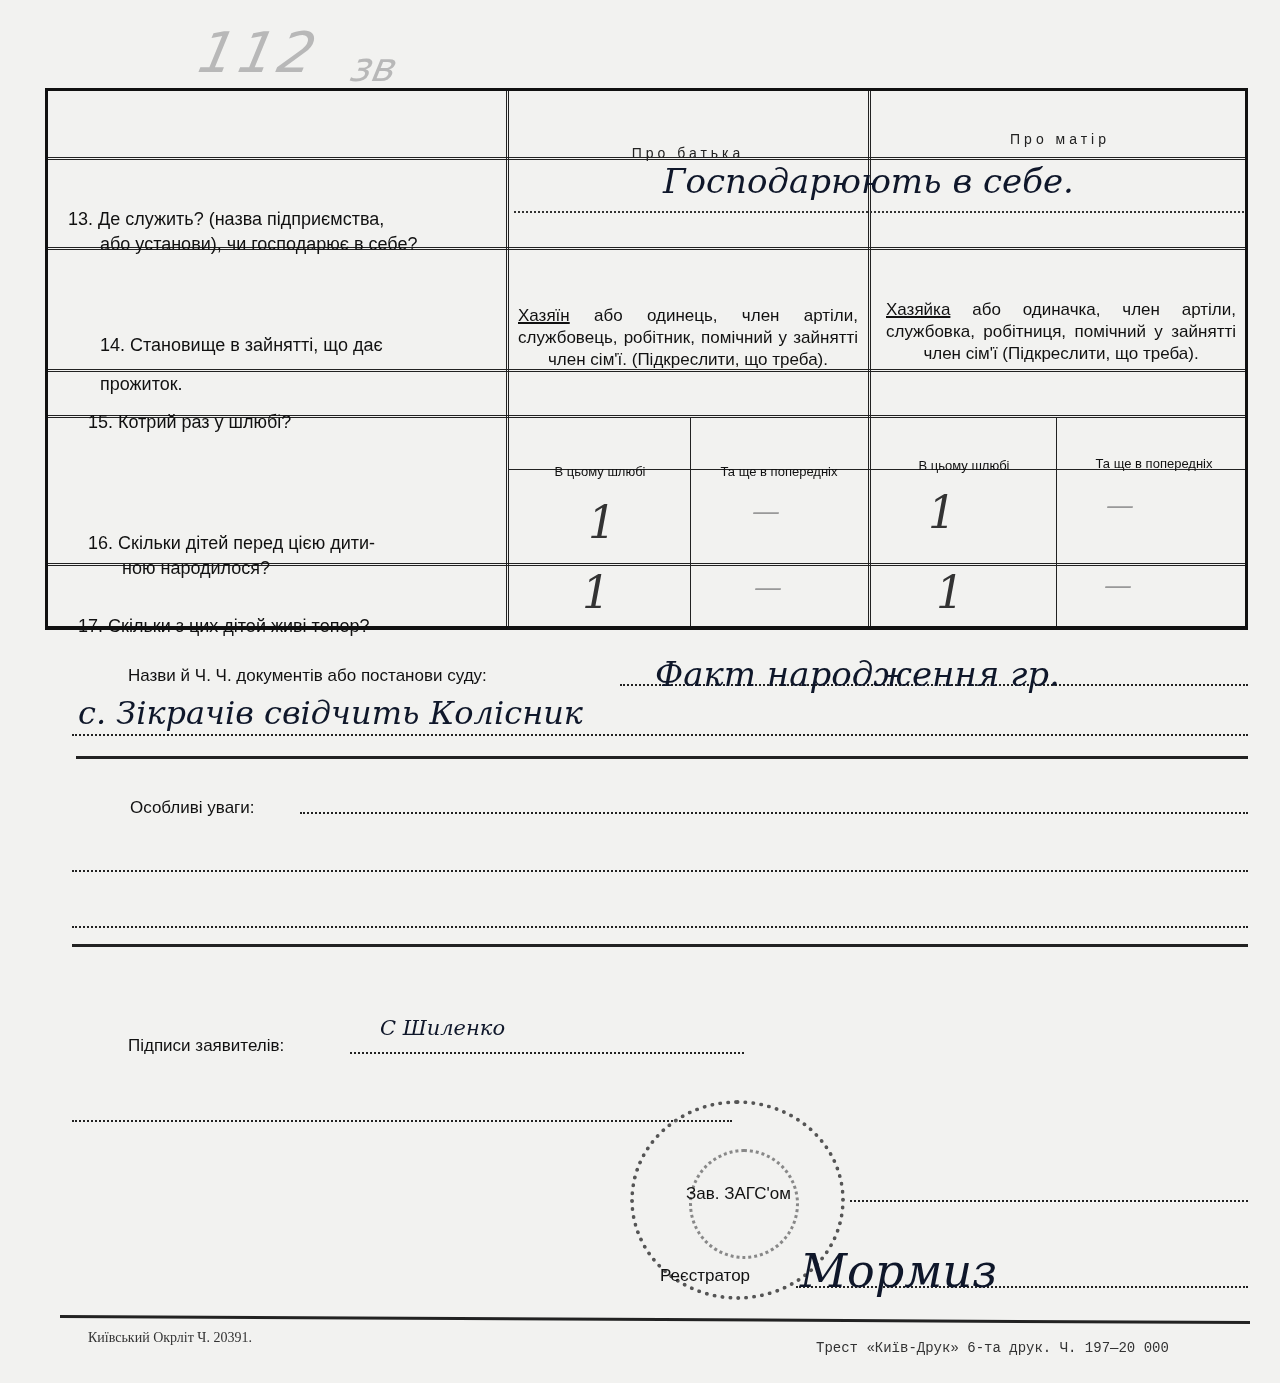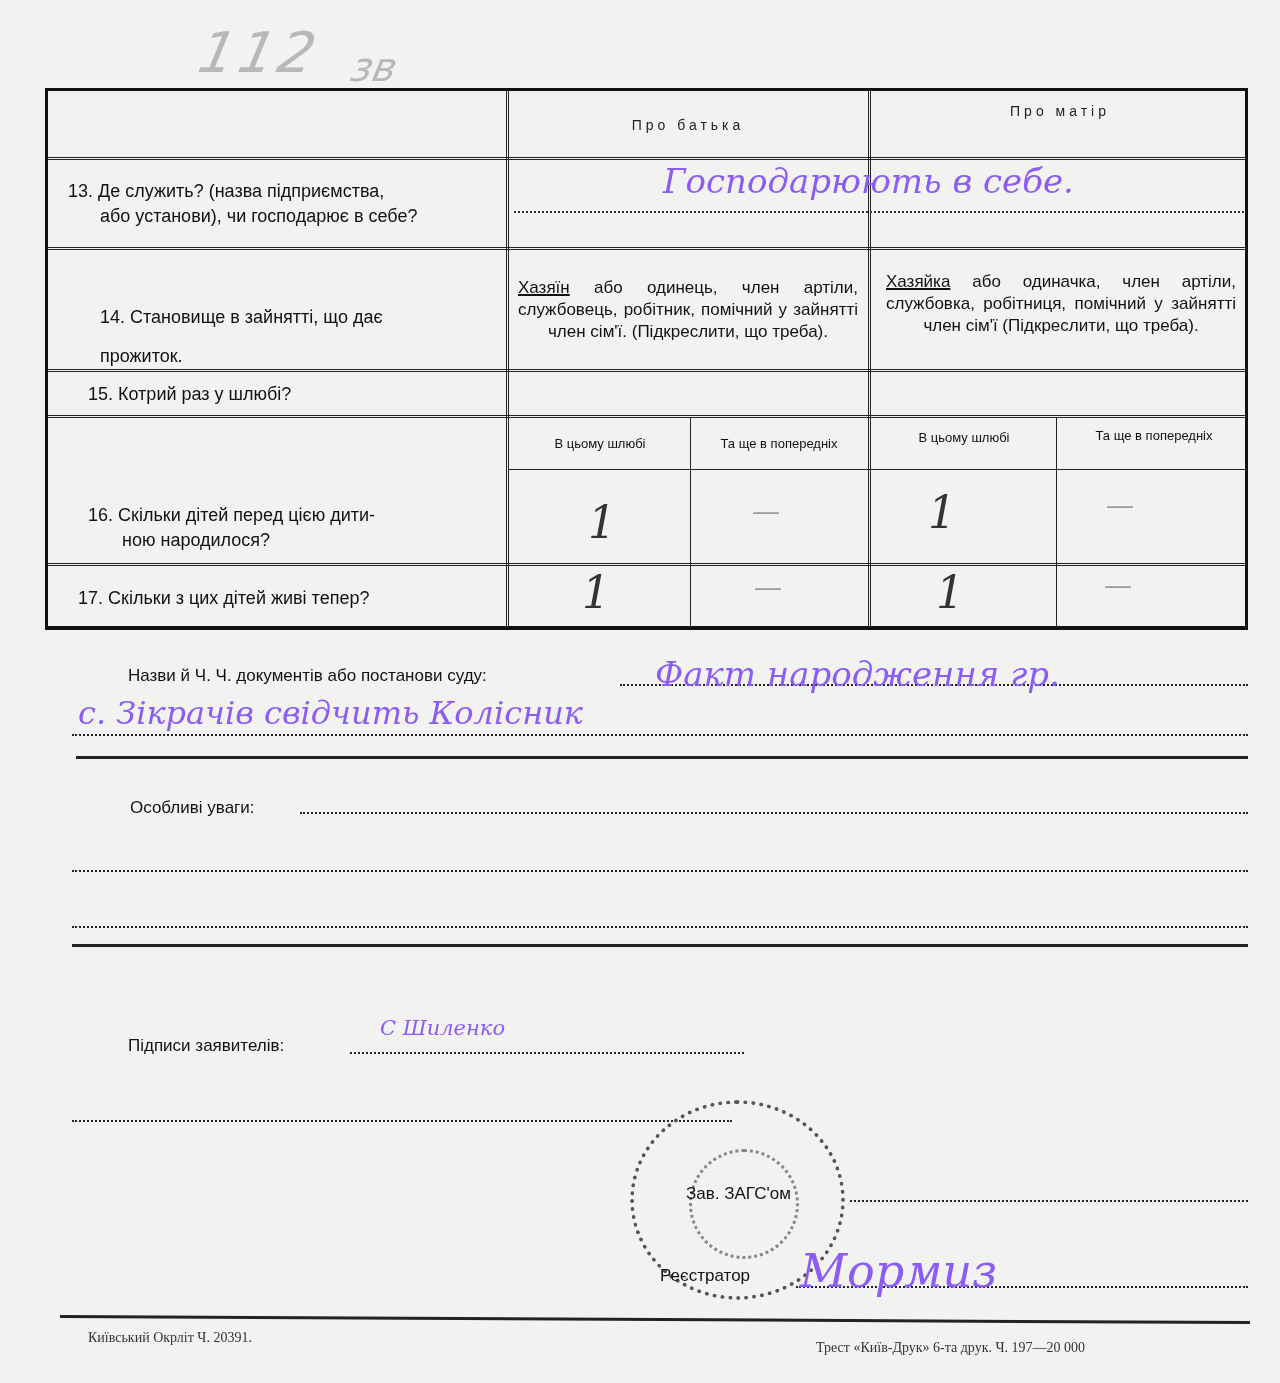--- a/index.html
+++ b/index.html
@@ -6,37 +6,37 @@
   html, body { width: 1280px; height: 1383px; }
   body {
     background: #f2f2f0;
     font-family: "Liberation Sans", sans-serif;
     color: #1a1a1a;
     position: relative;
     overflow: hidden;
   }
   .page { position: absolute; inset: 0; }
 
-  .hw { font-family: "DejaVu Serif", serif; font-style: italic; color: #8b5cf6; }
+  .hw { font-family: "DejaVu Serif", serif; font-style: italic; color: #0f172a; }
   .pencil { color: #b8b8b8; font-family: "DejaVu Sans", sans-serif; font-style: italic; }
 
   .archive-num { position: absolute; left: 200px; top: 20px; font-size: 56px; letter-spacing: 4px; transform: skewX(-12deg); }
   .archive-sub { position: absolute; left: 352px; top: 44px; font-size: 40px; transform: skewX(-12deg); }
 
   
   .tbl {
     position: absolute; left: 45px; top: 88px; width: 1203px; height: 542px;
     border-left: 3px solid #111; border-right: 3px solid #111; border-bottom: 4px solid #111;
     border-top: 3px solid #111;
   }
   .hline { position: absolute; left: 0; right: 0; border-top: 3px double #222; height: 0; }
   .vline { position: absolute; top: 0; bottom: 0; border-left: 3px double #222; width: 0; }
   .thin-v { position: absolute; border-left: 1.5px solid #222; width: 0; }
   .thin-h { position: absolute; border-top: 1.5px solid #222; height: 0; }
-  .cell { position: absolute; display: flex; align-items: center; }
+  .cell { position: absolute; display: flex; align-items: center; margin-top: 28px; }
   .hdr { font-size: 14px; letter-spacing: 4px; color: #222; }
   .q { font-size: 18px; line-height: 25px; color: #111; }
   .opt { font-size: 17px; line-height: 22px; text-align: justify; text-align-last: center; color: #111; }
   .sub { font-size: 13px; line-height: 17px; text-align: center; color: #111; }
   .u { text-decoration: underline; text-decoration-thickness: 1.5px; }
   .dots { position: absolute; border-top: 2px dotted #333; height: 0; }
   .mark { position: absolute; font-size: 44px; color: #333; font-family: "DejaVu Serif", serif; font-style: italic; }
 
   .label { position: absolute; font-size: 17px; color: #111; }
   .fill-line { position: absolute; border-top: 2px dotted #222; height: 0; }
@@ -146,14 +146,14 @@
   <div class="label" style="left:686px; top:1184px;">Зав. ЗАГС'ом</div>
   <div class="fill-line" style="left:850px; width:398px; top:1200px;"></div>
 
   <div class="label" style="left:660px; top:1266px;">Реєстратор</div>
   <div class="fill-line" style="left:796px; width:452px; top:1286px;"></div>
   <div class="hw" style="position:absolute; left:800px; top:1244px; font-size:46px;">Мормиз</div>
 
   <div class="solid-line" style="left:60px; width:1190px; top:1318px; transform:rotate(0.3deg);"></div>
 
   <div class="footer" style="left:88px;">Київський Окрліт Ч. 20391.</div>
-  <div class="footer" style="left:816px; top:1340px;">Трест «Київ-Друк» 6-та друк. Ч. 197—20 000</div>
+  <div class="footer" style="left:816px; top:1340px;font-family:Liberation Mono, monospace;">Трест «Київ-Друк» 6-та друк. Ч. 197—20 000</div>
 </div>
 
 </body></html>

